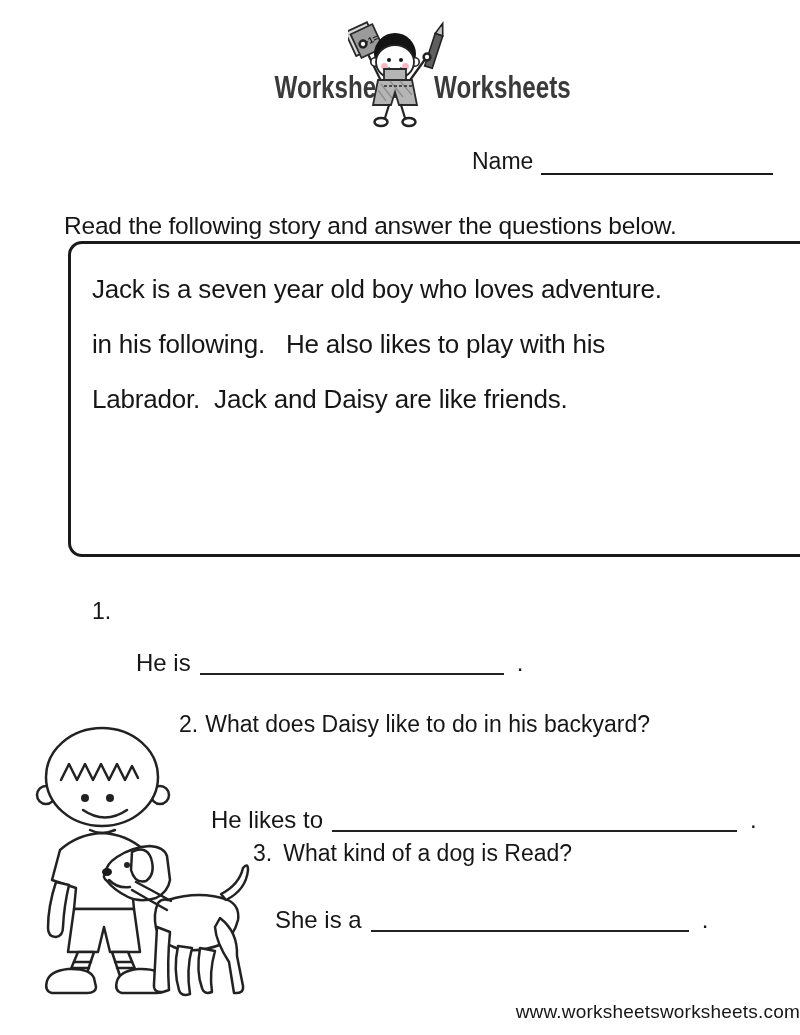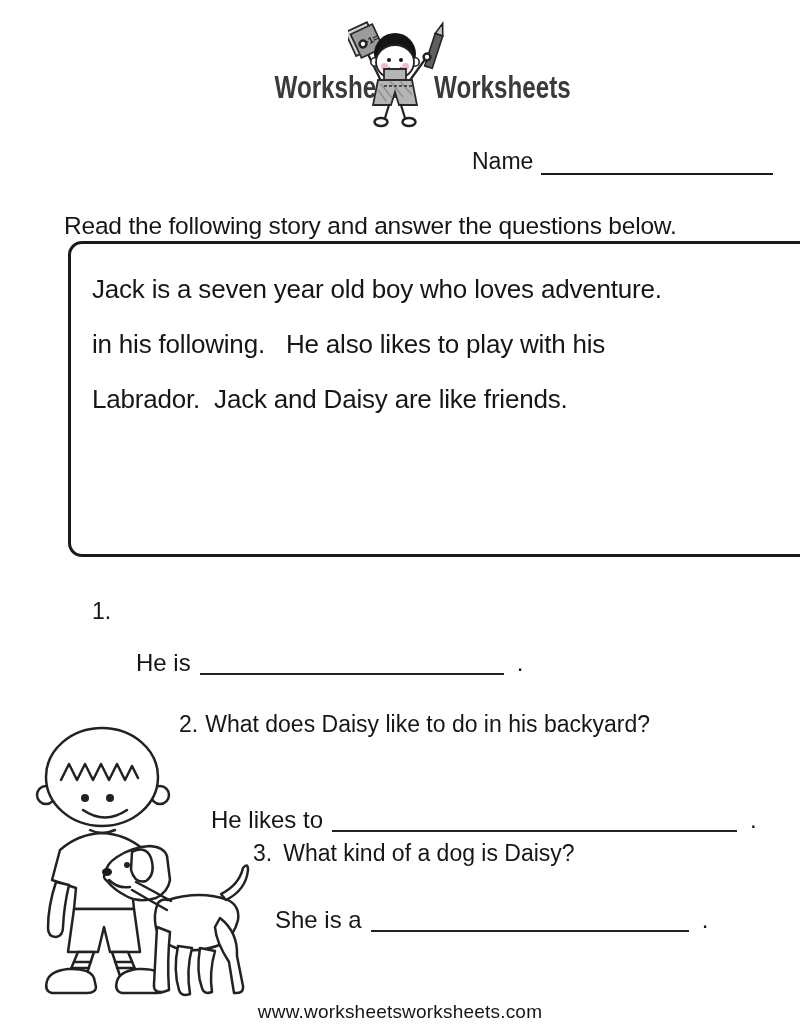--- a/index.html
+++ b/index.html
@@ -27,21 +27,21 @@
   .q1{left:92px;top:598px;}
   .q2{left:179px;top:711px;}
   .q3{left:253px;top:840px;gap:11px;}
   .ans{display:flex;align-items:flex-end;font-size:24px;line-height:28px;white-space:nowrap;}
   .ans .blank{height:10px;border-bottom:2.5px solid #222;margin:0 0 2px 9px;}
   .ans .dot{margin-left:13px;}
   .a1{left:136px;top:649px;}  .a1 .blank{width:304px;}
   .a2{left:175px;top:806px;margin-left:36px;}  .a2 .blank{width:405px;}
   .a3{left:275px;top:906px;}  .a3 .blank{width:318px;}
   
-  .footer{left:0;top:1001px;width:800px;text-align:center;font-size:19px;letter-spacing:0.2px;}
+  .footer{left:0;top:1001px;width:800px;text-align:right;font-size:19px;letter-spacing:0.2px;}
   svg .ln{fill:none;stroke:#222;stroke-width:2.5;stroke-linecap:round;stroke-linejoin:round;}
   svg .fw{fill:#ffffff;stroke:#222;stroke-width:2.5;stroke-linejoin:round;}
 </style>
 </head>
 <body>
 
 <div id="page">
 
   <div class="abs logo-left logo-word"><span class="sqz">Worksheets</span></div>
   <div class="abs logo-right logo-word"><span class="sqz">Worksheets</span></div>
@@ -116,21 +116,21 @@
     <span>What does Daisy like to do in his backyard?</span>
   </div>
   <div class="abs ans a2">
     <span>He likes to</span>
     <span class="blank"></span>
     <span class="dot">.</span>
   </div>
 
   <div class="abs q q3">
     <span>3.</span>
-    <span>What kind of a dog is Daisy?</span>
+    <span>What kind of a dog is Read?</span>
   </div>
   <div class="abs ans a3">
     <span>She is a</span>
     <span class="blank"></span>
     <span class="dot">.</span>
   </div>
 
   <svg class="abs" style="left:20px;top:722px" width="250" height="285" viewBox="0 0 250 285">
 
     <circle cx="26" cy="73" r="9" class="fw"></circle>

